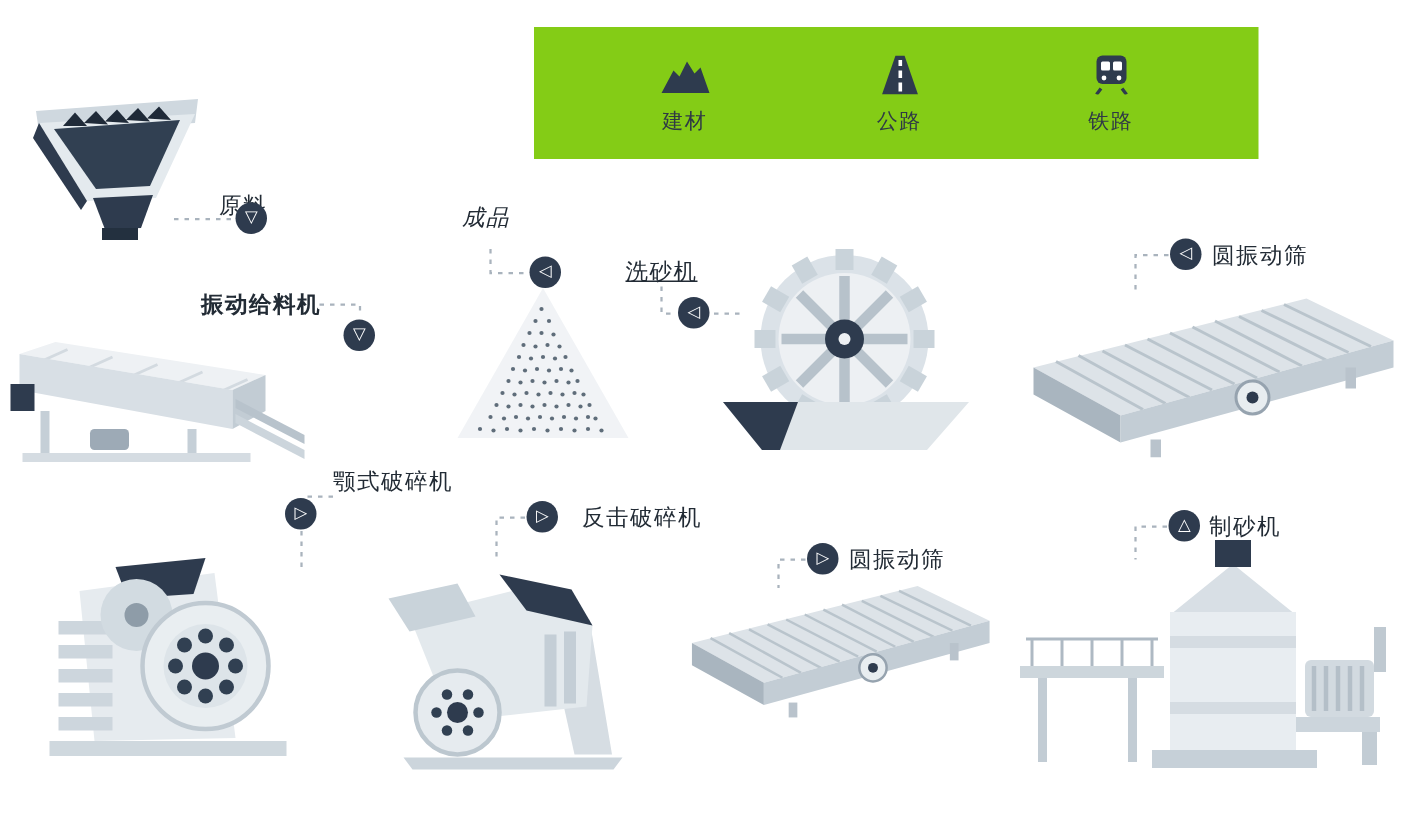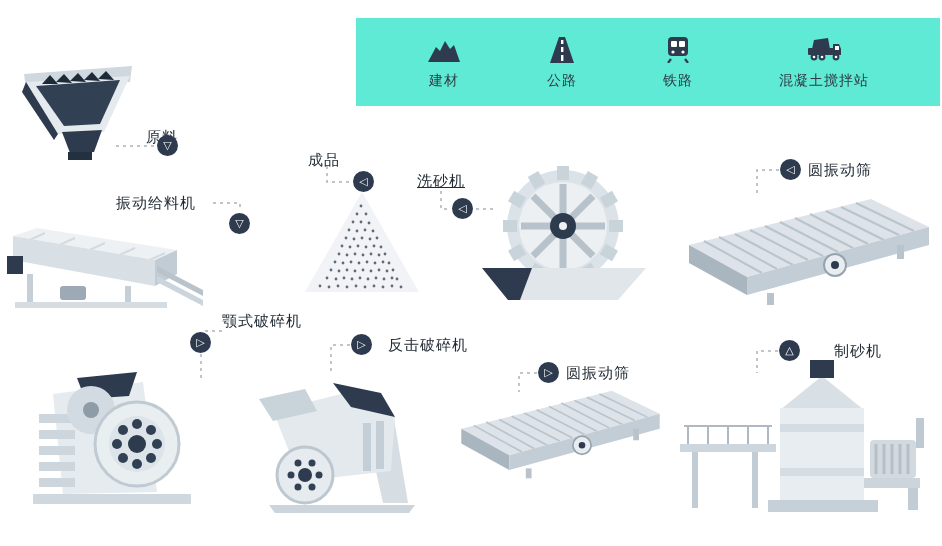--- a/index.html
+++ b/index.html
@@ -1,19 +1,19 @@
 <!DOCTYPE html>
 <html><head>
 <meta charset="utf-8">
 <style>
   * { margin:0; padding:0; box-sizing:border-box; }
   body { font-family:"Liberation Sans", sans-serif; background:#ffffff; }
   .stage { position:relative; width:942px; height:546px; background:#ffffff; overflow:hidden; }
   .connectors { position:absolute; left:0; top:0; width:942px; height:546px; pointer-events:none; }
-  .banner { position:absolute; left:356px; top:18px; width:584px; height:88px; background:#5eead4;
+  .banner { position:absolute; left:356px; top:18px; width:483px; height:88px; background:#84cc16;
             display:flex; align-items:center; justify-content:space-around; padding:0 28px; }
   .banner-item { display:flex; flex-direction:column; align-items:center; gap:9px; }
   .bicon { height:28px; display:flex; align-items:flex-end; }
   .blabel { font-size:14px; color:#2f3a45; letter-spacing:1px; white-space:nowrap; }
   .machine { position:absolute; }
   .machine svg { display:block; width:100%; height:100%; }
   .callout-label { position:absolute; font-size:15px; color:#222b35; white-space:nowrap; letter-spacing:1px; }
   .badge { position:absolute; width:21px; height:21px; border-radius:50%; background:#2e3b4e; color:#fff;
            display:flex; align-items:center; justify-content:center; font-size:11px; line-height:21px; }
 </style>
@@ -53,37 +53,20 @@
         <svg width="28" height="27" viewBox="0 0 28 27">
             <rect x="4" y="1" width="20" height="19" rx="4" fill="#2e3b4e"></rect>
             <rect x="7" y="5" width="6" height="6" rx="1" fill="#fff"></rect>
             <rect x="15" y="5" width="6" height="6" rx="1" fill="#fff"></rect>
             <circle cx="9" cy="16" r="1.6" fill="#fff"></circle>
             <circle cx="19" cy="16" r="1.6" fill="#fff"></circle>
             <path d="M7 23 L4 27 M21 23 L24 27" stroke="#2e3b4e" stroke-width="2.2"></path>
           </svg>
       </span>
       <span class="blabel">铁路</span>
-    </div>
-    <div class="banner-item">
-      <span class="bicon">
-        <svg width="36" height="27" viewBox="0 0 36 27">
-            <path d="M8 4 L22 2 L24 13 L6 13 Z" fill="#2e3b4e"></path>
-            <rect x="2" y="12" width="26" height="7" rx="1" fill="#2e3b4e"></rect>
-            <path d="M27 8 L33 8 L35 13 L35 19 L27 19 Z" fill="#2e3b4e"></path>
-            <rect x="29" y="10" width="4" height="4" fill="#fff"></rect>
-            <circle cx="8" cy="21" r="3.4" fill="#2e3b4e"></circle>
-            <circle cx="8" cy="21" r="1.3" fill="#fff"></circle>
-            <circle cx="16" cy="21" r="3.4" fill="#2e3b4e"></circle>
-            <circle cx="16" cy="21" r="1.3" fill="#fff"></circle>
-            <circle cx="30" cy="21" r="3.4" fill="#2e3b4e"></circle>
-            <circle cx="30" cy="21" r="1.3" fill="#fff"></circle>
-          </svg>
-      </span>
-      <span class="blabel">混凝土搅拌站</span>
     </div>
   </div>
 
   <div class="machine" style="left:18px; top:58px; width:120px; height:105px;">
     <svg viewBox="0 0 120 105">
       <polygon points="6,16 114,8 112,24 8,30" fill="#cfd8df"></polygon>
       <polygon points="8,24 112,18 86,74 40,76" fill="#e4eaee"></polygon>
       <polygon points="18,28 102,22 82,66 46,68" fill="#314052"></polygon>
       <g fill="#1f2a38">
         <polygon points="24,26 32,17 40,26"></polygon>
@@ -379,28 +362,28 @@
         <line x1="236" y1="96" x2="236" y2="126"></line>
       </g>
       <rect x="244" y="70" width="8" height="30" fill="#bfc9d1"></rect>
       <rect x="192" y="130" width="56" height="10" fill="#ccd5dc"></rect>
       <rect x="236" y="140" width="10" height="22" fill="#c2ccd4"></rect>
       <rect x="96" y="152" width="110" height="12" fill="#c6d0d8"></rect>
     </svg>
   </div>
 
   <span class="callout-label" style="left:146px; top:128px;">原料</span>
-  <span class="callout-label" style="left:116px; top:194px;">振动给料机</span>
-  <span class="callout-label" style="left:308px; top:151px;">成品</span>
+  <span class="callout-label" style="left:134px; top:194px;font-weight:bold;">振动给料机</span>
+  <span class="callout-label" style="left:308px; top:136px;font-style:italic;">成品</span>
   <span class="callout-label" style="left:417px; top:172px;text-decoration:underline;">洗砂机</span>
   <span class="callout-label" style="left:808px; top:161px;">圆振动筛</span>
   <span class="callout-label" style="left:222px; top:312px;text-align:center;">颚式破碎机</span>
   <span class="callout-label" style="left:388px; top:336px;">反击破碎机</span>
   <span class="callout-label" style="left:566px; top:364px;">圆振动筛</span>
-  <span class="callout-label" style="left:806px; top:342px;margin-left:28px;">制砂机</span>
+  <span class="callout-label" style="left:806px; top:342px;">制砂机</span>
 
   <span class="badge" style="left:157px; top:135px;">▽</span>
   <span class="badge" style="left:229px; top:213px;">▽</span>
   <span class="badge" style="left:353px; top:171px;">◁</span>
   <span class="badge" style="left:452px; top:198px;">◁</span>
   <span class="badge" style="left:780px; top:159px;">◁</span>
   <span class="badge" style="left:190px; top:332px;">▷</span>
   <span class="badge" style="left:351px; top:334px;">▷</span>
   <span class="badge" style="left:538px; top:362px;">▷</span>
   <span class="badge" style="left:779px; top:340px;">△</span>

